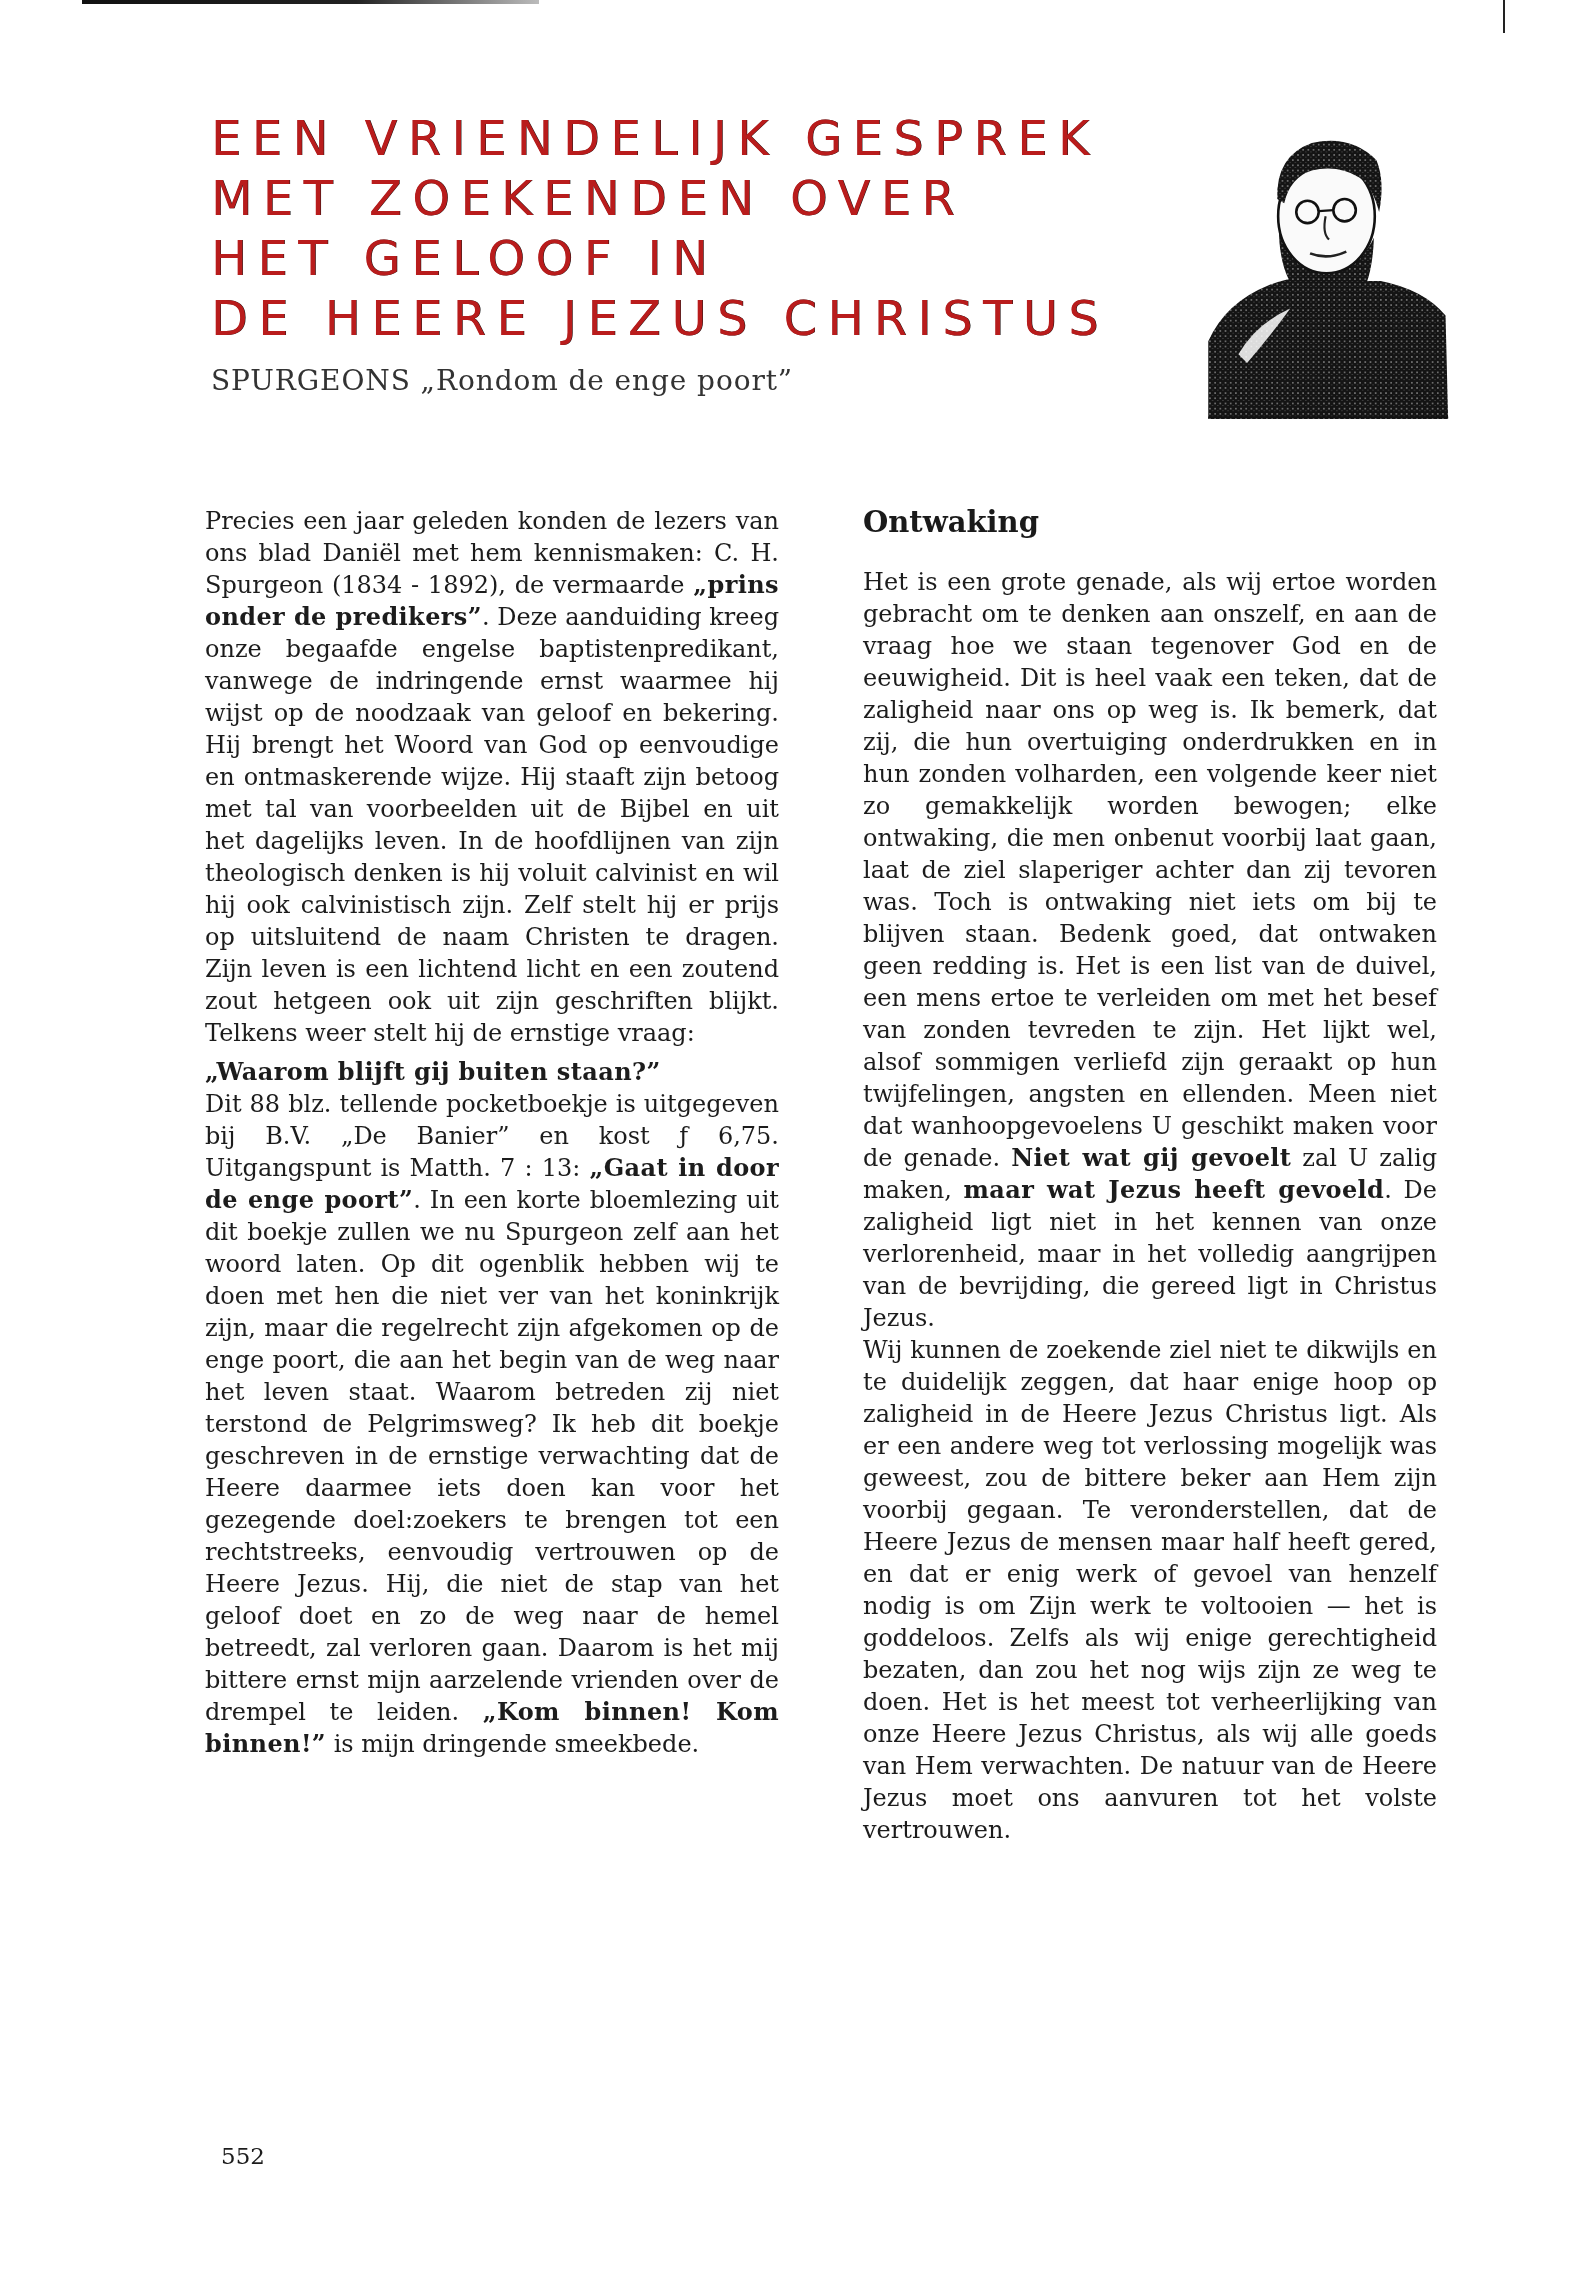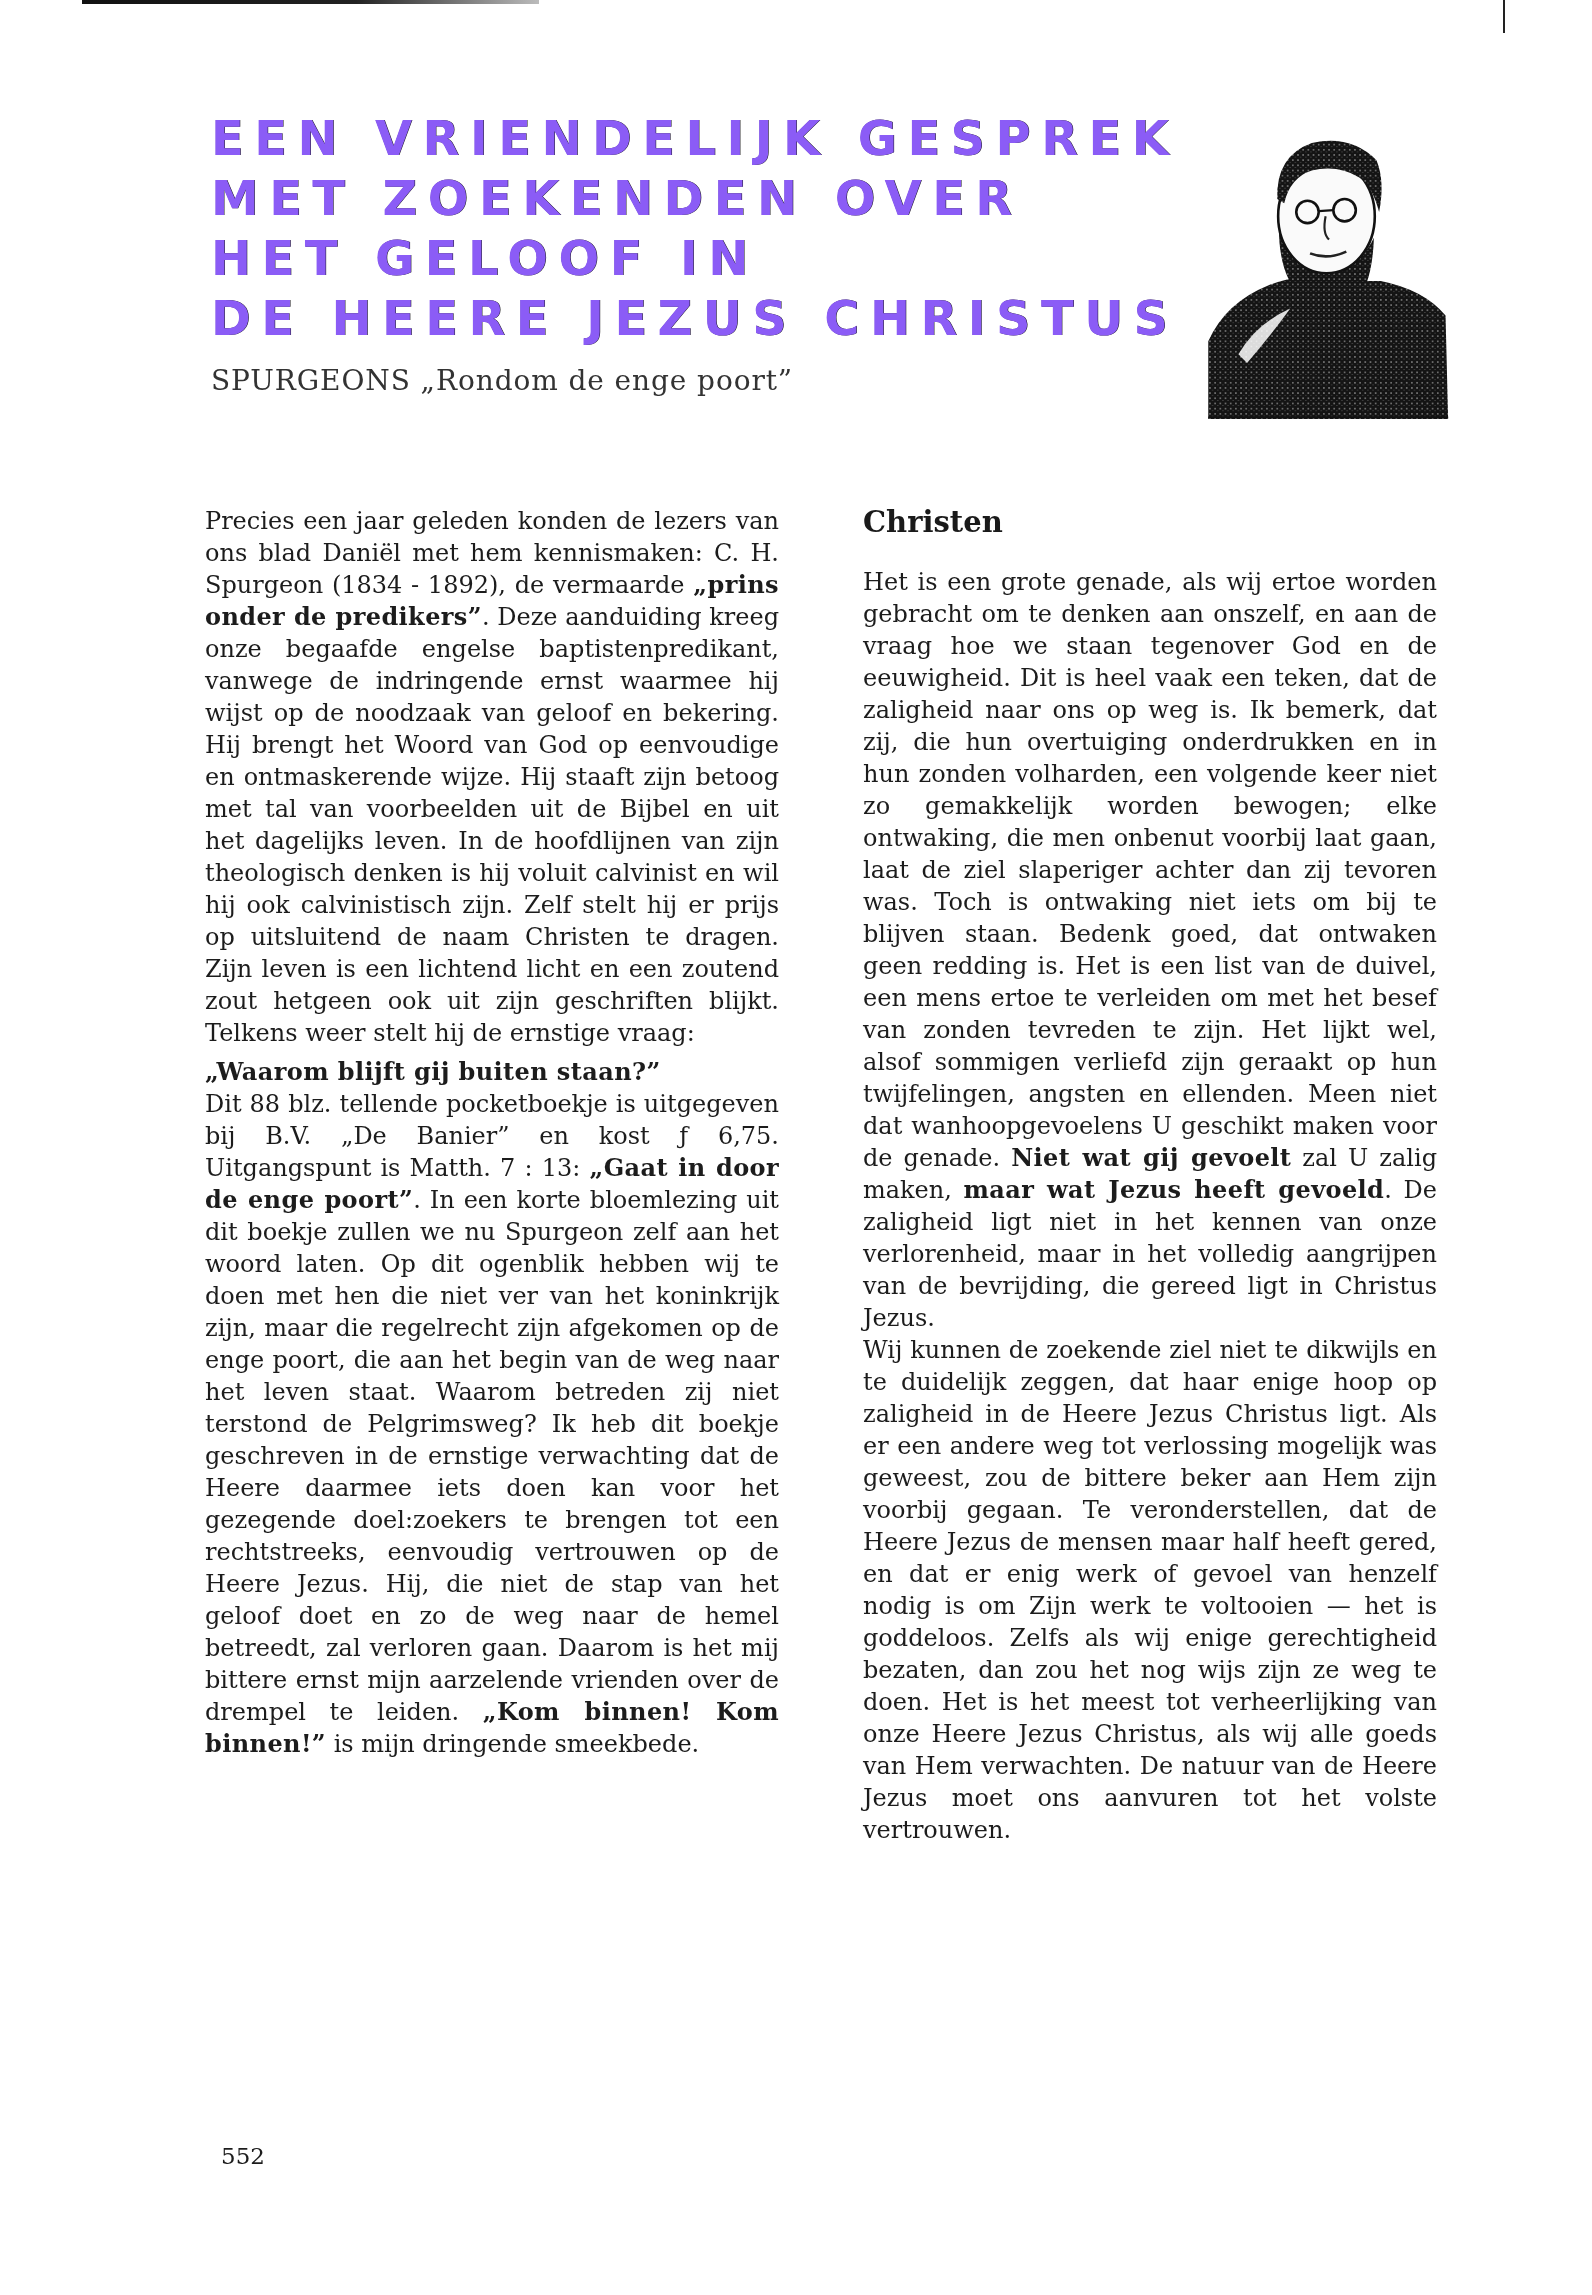--- a/index.html
+++ b/index.html
@@ -14,26 +14,26 @@
   .scan-edge-top {
     position: absolute; left: 82px; top: 0; width: 457px; height: 3.5px;
     background: linear-gradient(to right, #111 0%, #222 60%, #bbb 100%);
   }
   .scan-edge-right {
     position: absolute; left: 1503px; top: 0; width: 1.7px; height: 33px; background: #222;
   }
   .title-block { position: absolute; left: 211px; top: 108px; width: 1018px; }
   .title-line {
     font-family: "DejaVu Sans", "Liberation Sans", sans-serif;
-    font-weight: bold;
+    font-weight: normal;
     font-size: 48px;
     letter-spacing: 10.4px;
     line-height: 60px;
     white-space: nowrap;
-    color: #8b5cf6;
+    color: #b91c1c;
     text-shadow: 0.5px 0 0 #151515;
   }
   .subtitle {
     margin-top: 15.5px;
     font-family: "DejaVu Serif", "Liberation Serif", serif;
     font-size: 28px;
     letter-spacing: 0.9px;
     color: #333;
     white-space: nowrap;
   }
@@ -113,19 +113,19 @@
   </svg>
 </div>
 
 <div class="col col-left">
   <p><span>Precies een jaar geleden konden de lezers van ons blad Daniël met hem kennismaken: C. H. Spurgeon (1834 - 1892), de vermaarde </span><b>„prins onder de predikers”</b><span>. Deze aanduiding kreeg onze begaafde engelse baptistenpredikant, vanwege de indringende ernst waarmee hij wijst op de noodzaak van geloof en bekering. Hij brengt het Woord van God op eenvoudige en ontmaskerende wijze. Hij staaft zijn betoog met tal van voorbeelden uit de Bijbel en uit het dagelijks leven. In de hoofdlijnen van zijn theologisch denken is hij voluit calvinist en wil hij ook calvinistisch zijn. Zelf stelt hij er prijs op uitsluitend de naam Christen te dragen. Zijn leven is een lichtend licht en een zoutend zout hetgeen ook uit zijn geschriften blijkt. Telkens weer stelt hij de ernstige vraag:</span></p>
   <p class="quote-line"><b>„Waarom blijft gij buiten staan?”</b></p>
   <p><span>Dit 88 blz. tellende pocketboekje is uit­gegeven bij B.V. „De Banier” en kost ƒ 6,75. Uitgangspunt is Matth. 7 : 13: </span><b>„Gaat in door de enge poort”</b><span>. In een korte bloemlezing uit dit boekje zullen we nu Spurgeon zelf aan het woord laten. Op dit ogenblik hebben wij te doen met hen die niet ver van het koninkrijk zijn, maar die regelrecht zijn afgekomen op de enge poort, die aan het begin van de weg naar het leven staat. Waarom betreden zij niet terstond de Pelgrimsweg? Ik heb dit boekje geschreven in de ernstige verwachting dat de Heere daarmee iets doen kan voor het gezegende doel:zoekers te bren­gen tot een rechtstreeks, eenvoudig vertrouwen op de Heere Jezus. Hij, die niet de stap van het geloof doet en zo de weg naar de hemel betreedt, zal ver­loren gaan. Daarom is het mij bittere ernst mijn aarzelende vrienden over de drempel te leiden. </span><b>„Kom binnen! Kom binnen!”</b><span> is mijn dringende smeek­bede.</span></p>
 </div>
 
 <div class="col col-right">
-  <h2 class="heading right-heading-1">Christen</h2>
+  <h2 class="heading right-heading-1">Ontwaking</h2>
   <p><span>Het is een grote genade, als wij ertoe worden gebracht om te denken aan onszelf, en aan de vraag hoe we staan tegenover God en de eeuwigheid. Dit is heel vaak een teken, dat de zaligheid naar ons op weg is. Ik bemerk, dat zij, die hun overtuiging onderdrukken en in hun zonden volharden, een volgende keer niet zo gemakkelijk worden bewo­gen; elke ontwaking, die men onbenut voorbij laat gaan, laat de ziel slaperiger achter dan zij tevoren was. Toch is ontwaking niet iets om bij te blijven staan. Bedenk goed, dat ontwaken geen redding is. Het is een list van de duivel, een mens ertoe te verleiden om met het besef van zonden tevreden te zijn. Het lijkt wel, alsof sommigen verliefd zijn geraakt op hun twijfelingen, angsten en ellenden. Meen niet dat wanhoopgevoe­lens U geschikt maken voor de genade. </span><b>Niet wat gij gevoelt</b><span> zal U zalig maken, </span><b>maar wat Jezus heeft gevoeld</b><span>. De zalig­heid ligt niet in het kennen van onze verlorenheid, maar in het volledig aan­grijpen van de bevrijding, die gereed ligt in Christus Jezus.</span></p>
   <p>Wij kunnen de zoekende ziel niet te dik­wijls en te duidelijk zeggen, dat haar enige hoop op zaligheid in de Heere Jezus Christus ligt. Als er een andere weg tot verlossing mogelijk was ge­weest, zou de bittere beker aan Hem zijn voorbij gegaan. Te veronderstellen, dat de Heere Jezus de mensen maar half heeft gered, en dat er enig werk of gevoel van henzelf nodig is om Zijn werk te voltooien — het is goddeloos. Zelfs als wij enige gerechtigheid beza­ten, dan zou het nog wijs zijn ze weg te doen. Het is het meest tot verheer­lijking van onze Heere Jezus Christus, als wij alle goeds van Hem verwachten. De natuur van de Heere Jezus moet ons aanvuren tot het volste vertrouwen.</p>
 </div>
 
 <div class="page-number">552</div>
 
 
 </body></html>

